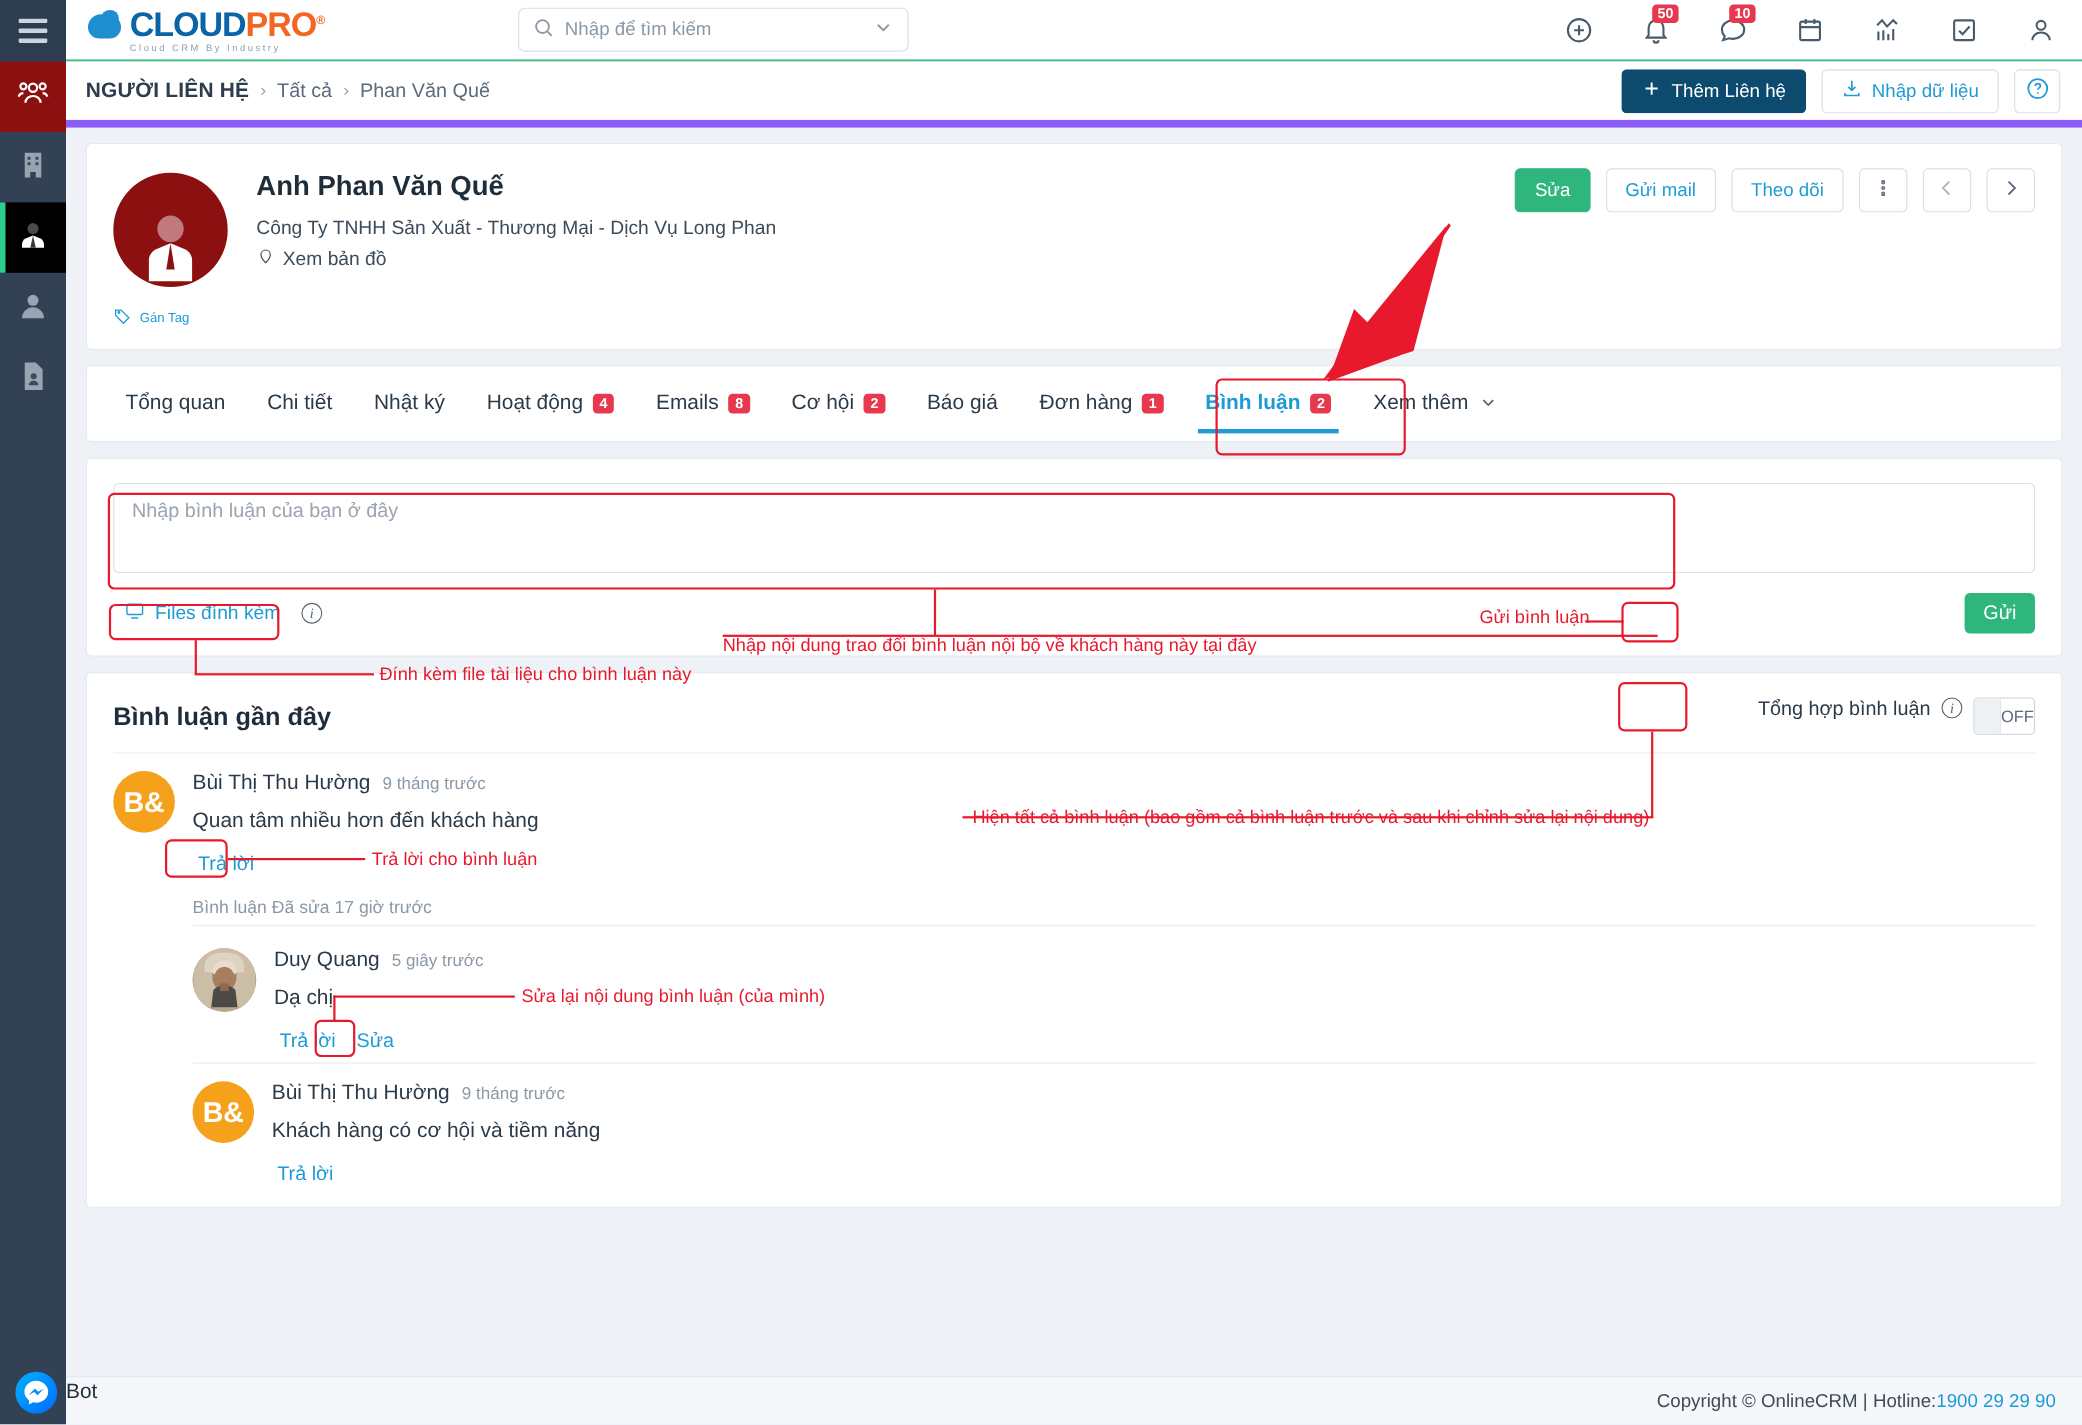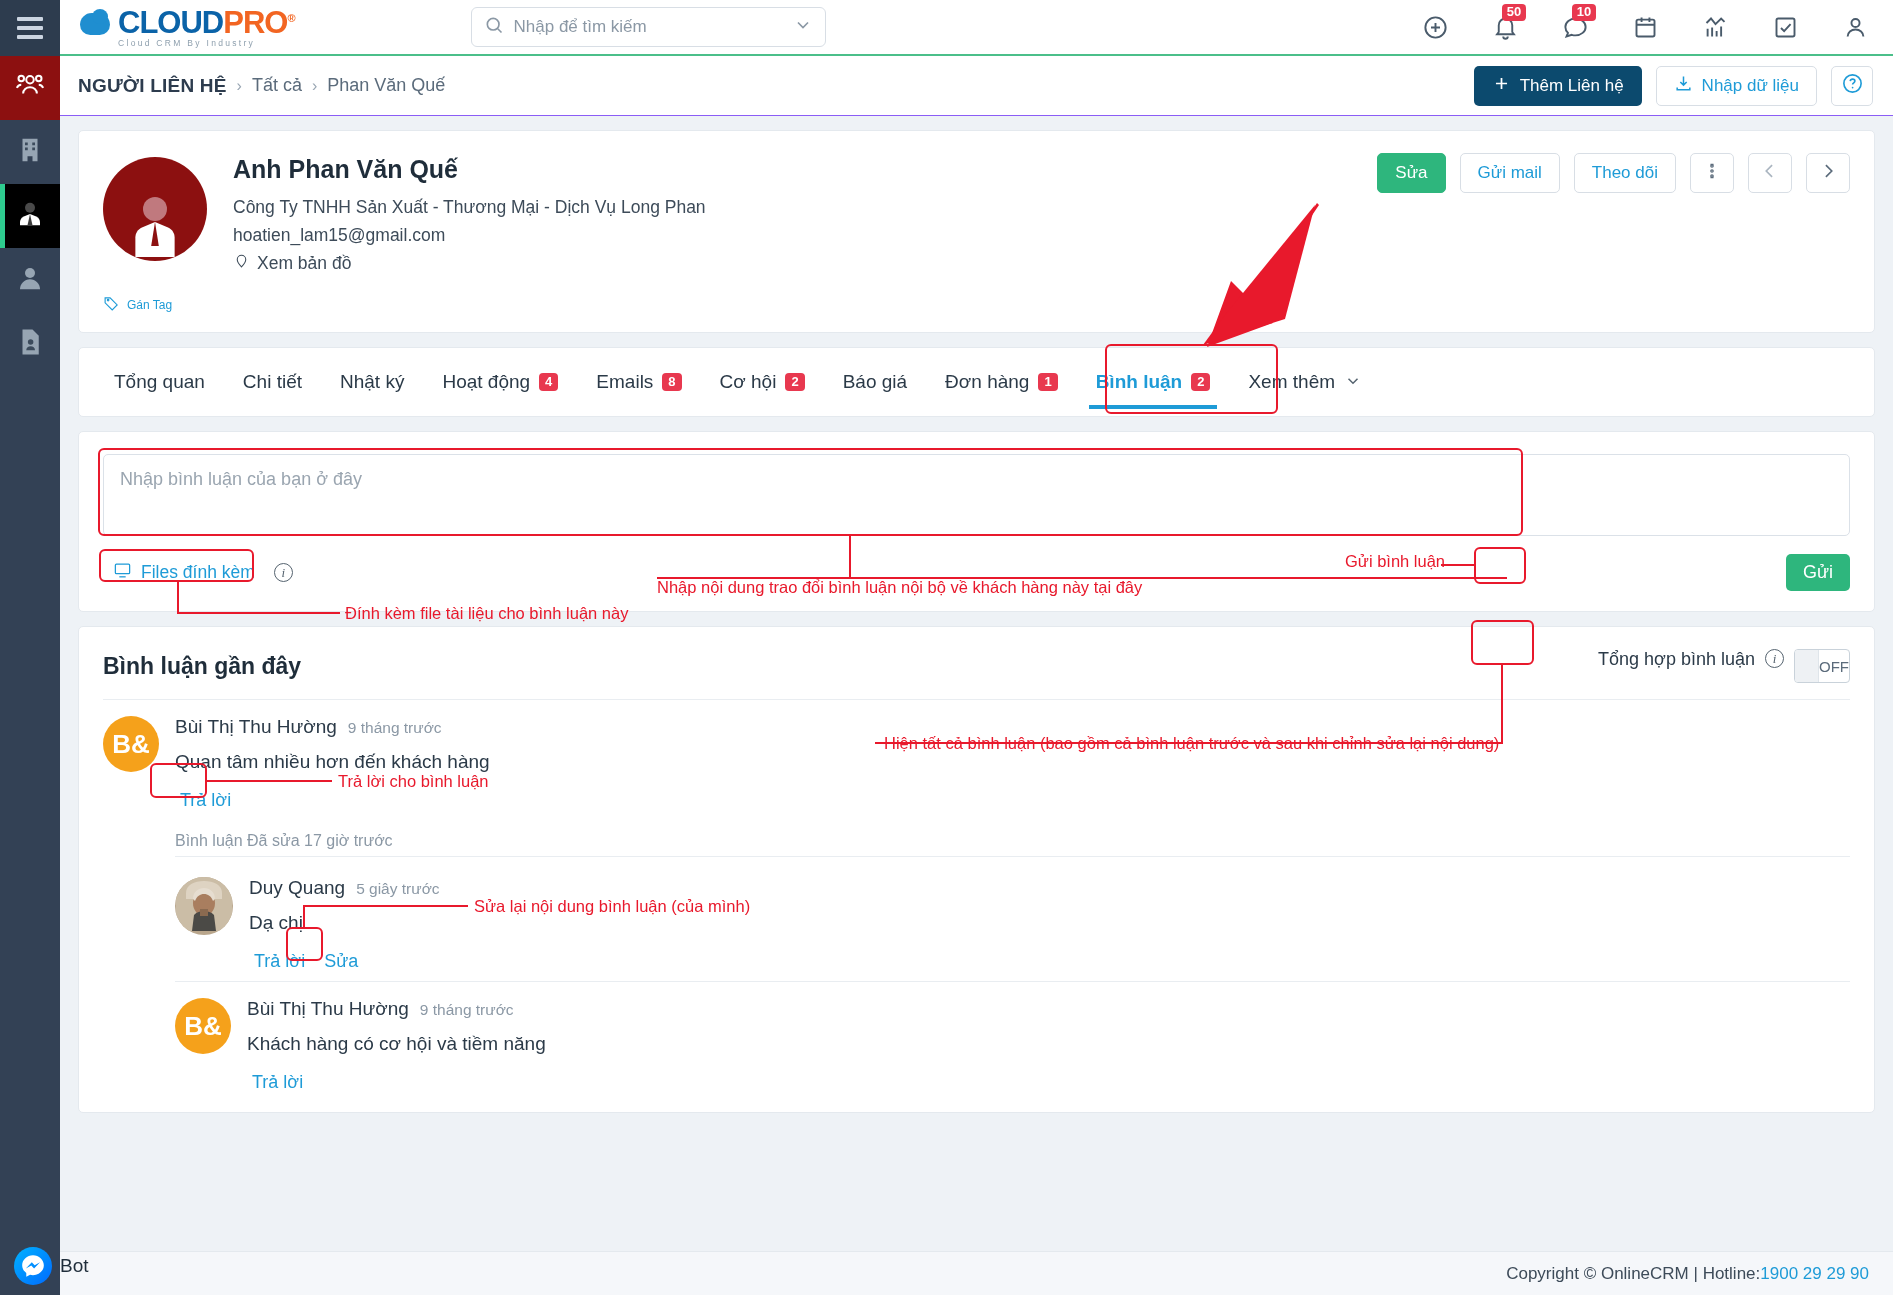--- a/index.html
+++ b/index.html
@@ -69,21 +69,21 @@
   .ticon svg { width: 27px; height: 27px; }
   .badge-dot {
     position: absolute; top: -9px; left: 11px; background: #e8384f; color: #fff;
     font-size: 13px; font-weight: bold; border-radius: 4px; padding: 0px 4px 1px;
     min-width: 24px; text-align: center; line-height: 16px;
   }
 
   
   .crumbbar {
     height: 60px; background: #fff; display: flex; align-items: center;
-    padding: 0 20px 0 18px; border-bottom: 1px solid #8b5cf6; flex: 0 0 60px;
+    padding: 0 20px 0 18px; border-bottom: 7px solid #8b5cf6; flex: 0 0 60px;
   }
   .crumb { display: flex; align-items: center; gap: 10px; font-size: 18px; }
   .crumb .root { font-weight: bold; color: #2d3c4e; font-size: 19px; letter-spacing: .2px; }
   .crumb .sep { color: #9aa7b4; font-size: 16px; }
   .crumb a { color: #5b6b7b; text-decoration: none; cursor: pointer; }
   .crumb .cur { color: #5b6b7b; }
   .crumb-actions { margin-left: auto; display: flex; align-items: center; gap: 14px; }
   .btn {
     height: 40px; border-radius: 5px; display: flex; align-items: center; justify-content: center;
     gap: 9px; font-size: 17px; cursor: pointer; padding: 0 17px; border: 1px solid transparent;
@@ -400,21 +400,20 @@
               <svg viewBox="0 0 60 66">
                 <circle cx="30" cy="22" r="11" fill="#c0797e"></circle>
                 <path d="M30 34 18 39c-3.6 1.6-6 5.2-6 9.2V66h36V48.2c0-4-2.4-7.6-6-9.2z" fill="#fff"></path>
                 <path d="M30 34l3.5 22h-7z" fill="#8c1010"></path>
               </svg>
             </span>
           </div>
           <div class="cinfo">
             <h1>Anh Phan Văn Quế</h1>
             <div class="line">Công Ty TNHH Sản Xuất - Thương Mại - Dịch Vụ Long Phan</div>
-            <div class="line link">hoatien_lam15@gmail.com</div>
             <div class="line">
               <span>
                 <svg viewBox="0 0 24 24" width="17" height="17" fill="none" stroke="#3d4b59" stroke-width="1.5">
                   <path d="M12 21s6-6.2 6-10.4A6 6 0 106 10.6C6 14.8 12 21 12 21z"></path>
                 </svg>
               </span>
               <span class="maplink">Xem bản đồ</span>
             </div>
           </div>
         </div>

